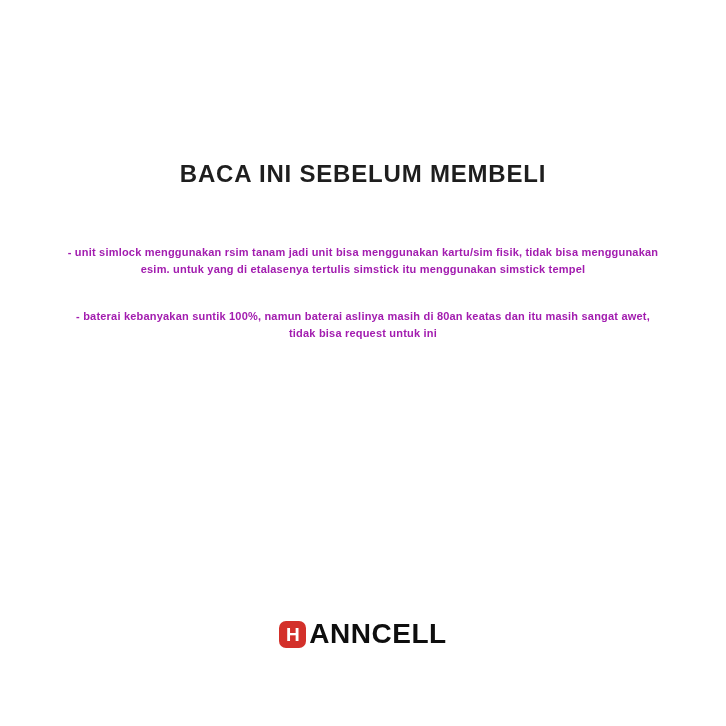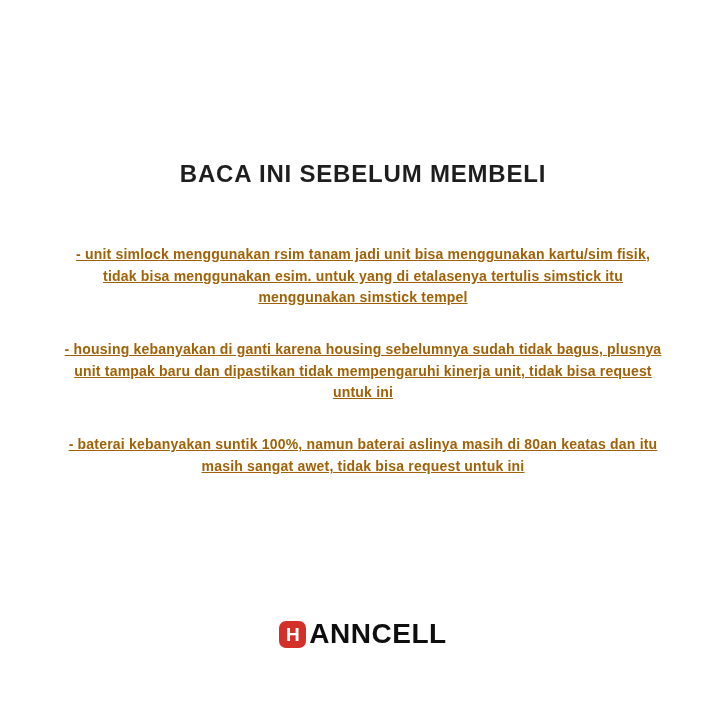--- a/index.html
+++ b/index.html
@@ -37,26 +37,25 @@
 
   .paragraphs {
     margin-top: 56px;
     display: flex;
     flex-direction: column;
     gap: 30px;
     width: 600px;
   }
 
   .para {
-    font-size: 14px;
+    font-size: 11px;
     font-weight: 700;
     line-height: 1.55;
-    color: #a16207;
+    color: #a21caf;
     letter-spacing: 0.2px;
-    text-decoration: underline;
   }
 
   .brand {
     position: absolute;
     left: 0;
     right: 0;
     bottom: 76px;
     display: flex;
     justify-content: center;
     align-items: center;
@@ -87,21 +86,20 @@
 </head>
 <body>
 
 <div class="canvas">
   <div class="content">
 
     <h1 class="title">BACA INI SEBELUM MEMBELI</h1>
 
     <div class="paragraphs">
       <p class="para">- unit simlock menggunakan rsim tanam jadi unit bisa menggunakan kartu/sim fisik, tidak bisa menggunakan esim. untuk yang di etalasenya tertulis simstick itu menggunakan simstick tempel</p>
-      <p class="para">- housing kebanyakan di ganti karena housing sebelumnya sudah tidak bagus, plusnya unit tampak baru dan dipastikan tidak mempengaruhi kinerja unit, tidak bisa request untuk ini</p>
       <p class="para">- baterai kebanyakan suntik 100%, namun baterai aslinya masih di 80an keatas dan itu masih sangat awet, tidak bisa request untuk ini</p>
     </div>
 
     <div class="brand">
       <span class="brand-icon">
         <span>H</span>
       </span>
       <span class="brand-word">ANNCELL</span>
     </div>
 

